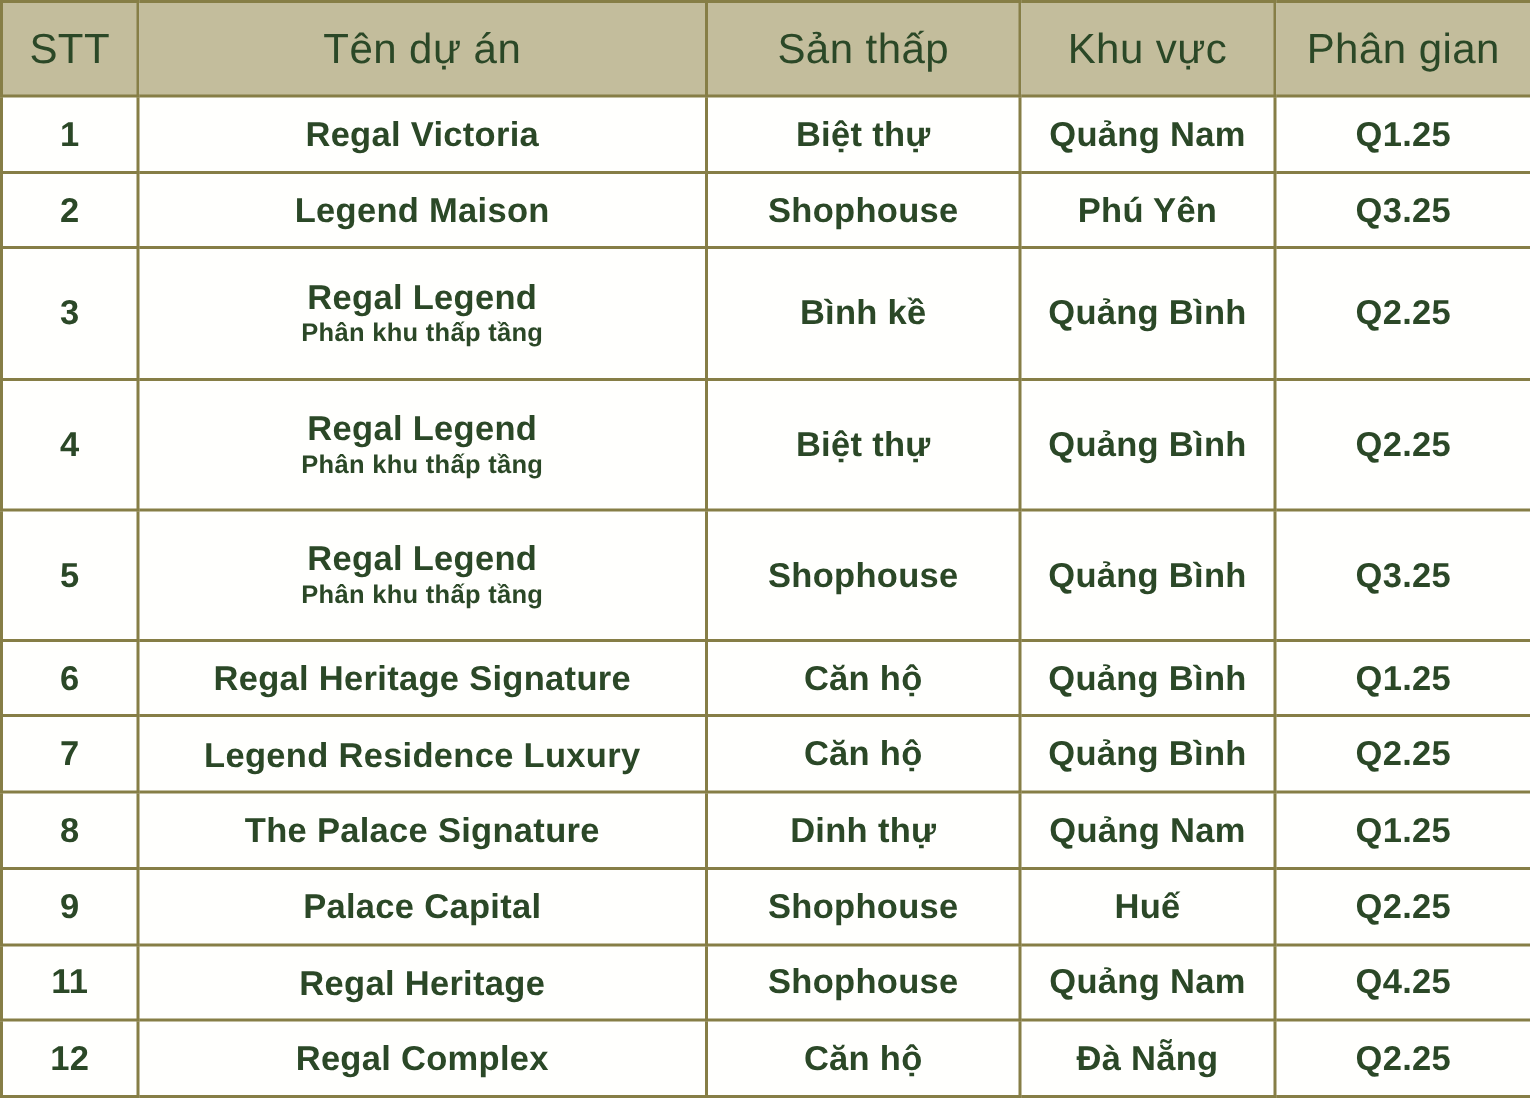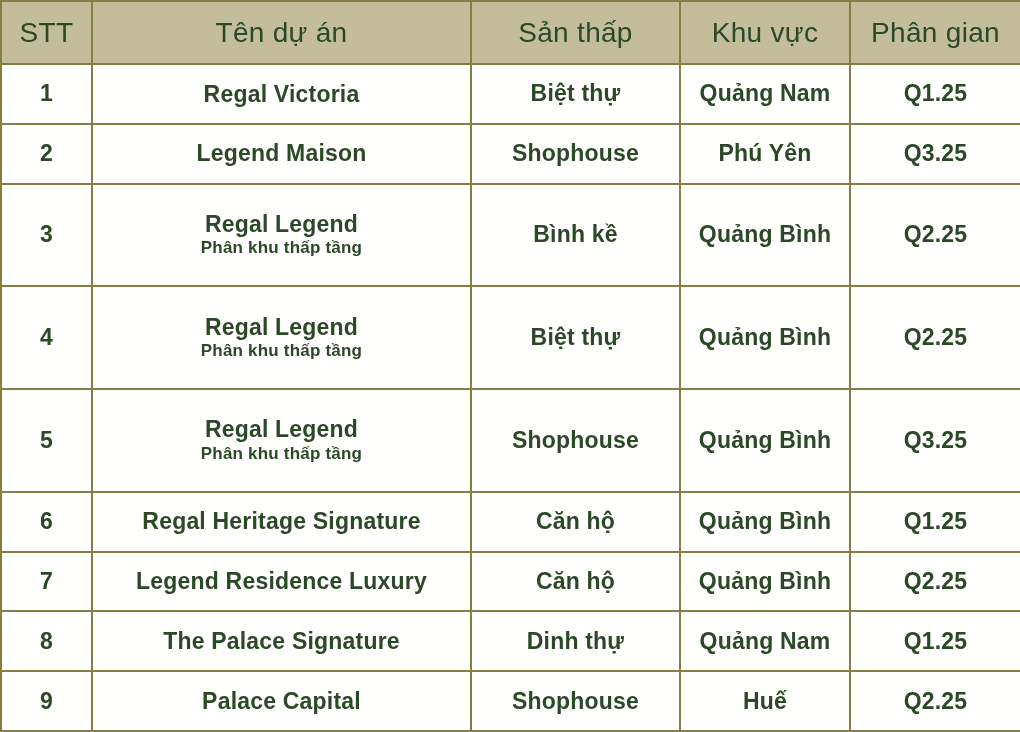--- a/index.html
+++ b/index.html
@@ -169,15 +169,35 @@
     <td>
       <div class="pname">Palace Capital</div>
 
     </td>
     <td>Shophouse</td>
     <td>Huế</td>
     <td>Q2.25</td>
   </tr>
 
 
-
+  <tr>
+    <td>11</td>
+    <td>
+      <div class="pname">Regal Heritage</div>
+
+    </td>
+    <td>Shophouse</td>
+    <td>Quảng Nam</td>
+    <td>Q4.25</td>
+  </tr>
+
+  <tr>
+    <td>12</td>
+    <td>
+      <div class="pname">Regal Complex</div>
+
+    </td>
+    <td>Căn hộ</td>
+    <td>Đà Nẵng</td>
+    <td>Q2.25</td>
+  </tr>
 </tbody>
 </table>
 
 </body></html>

